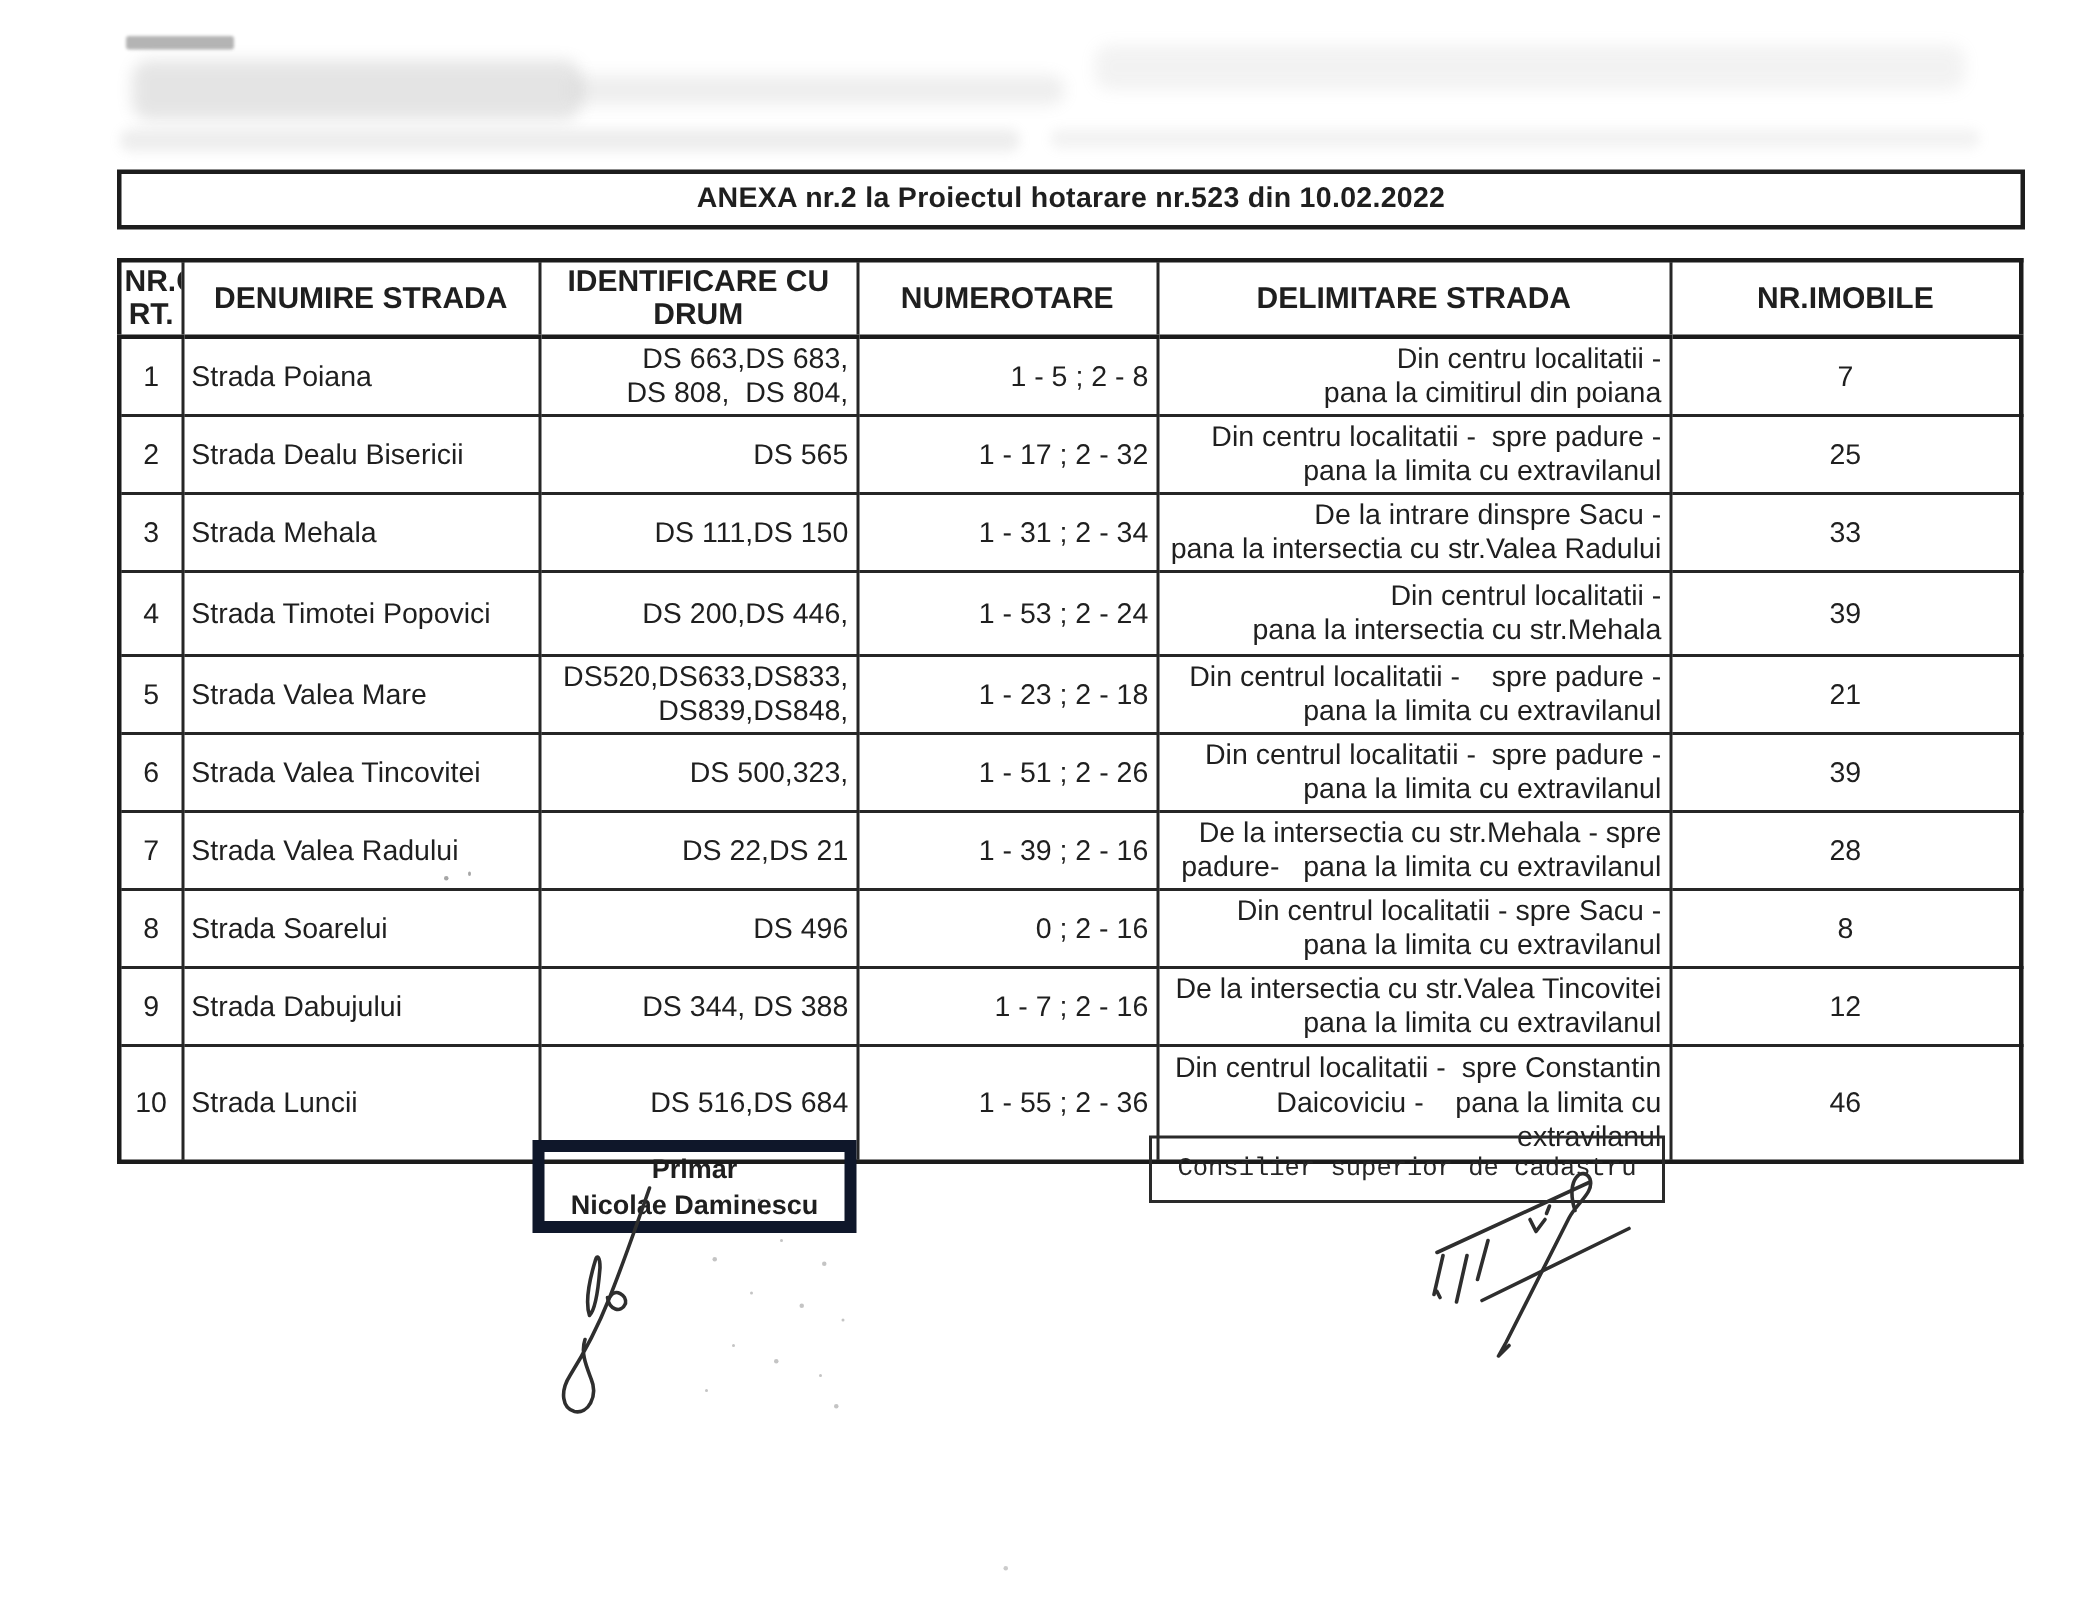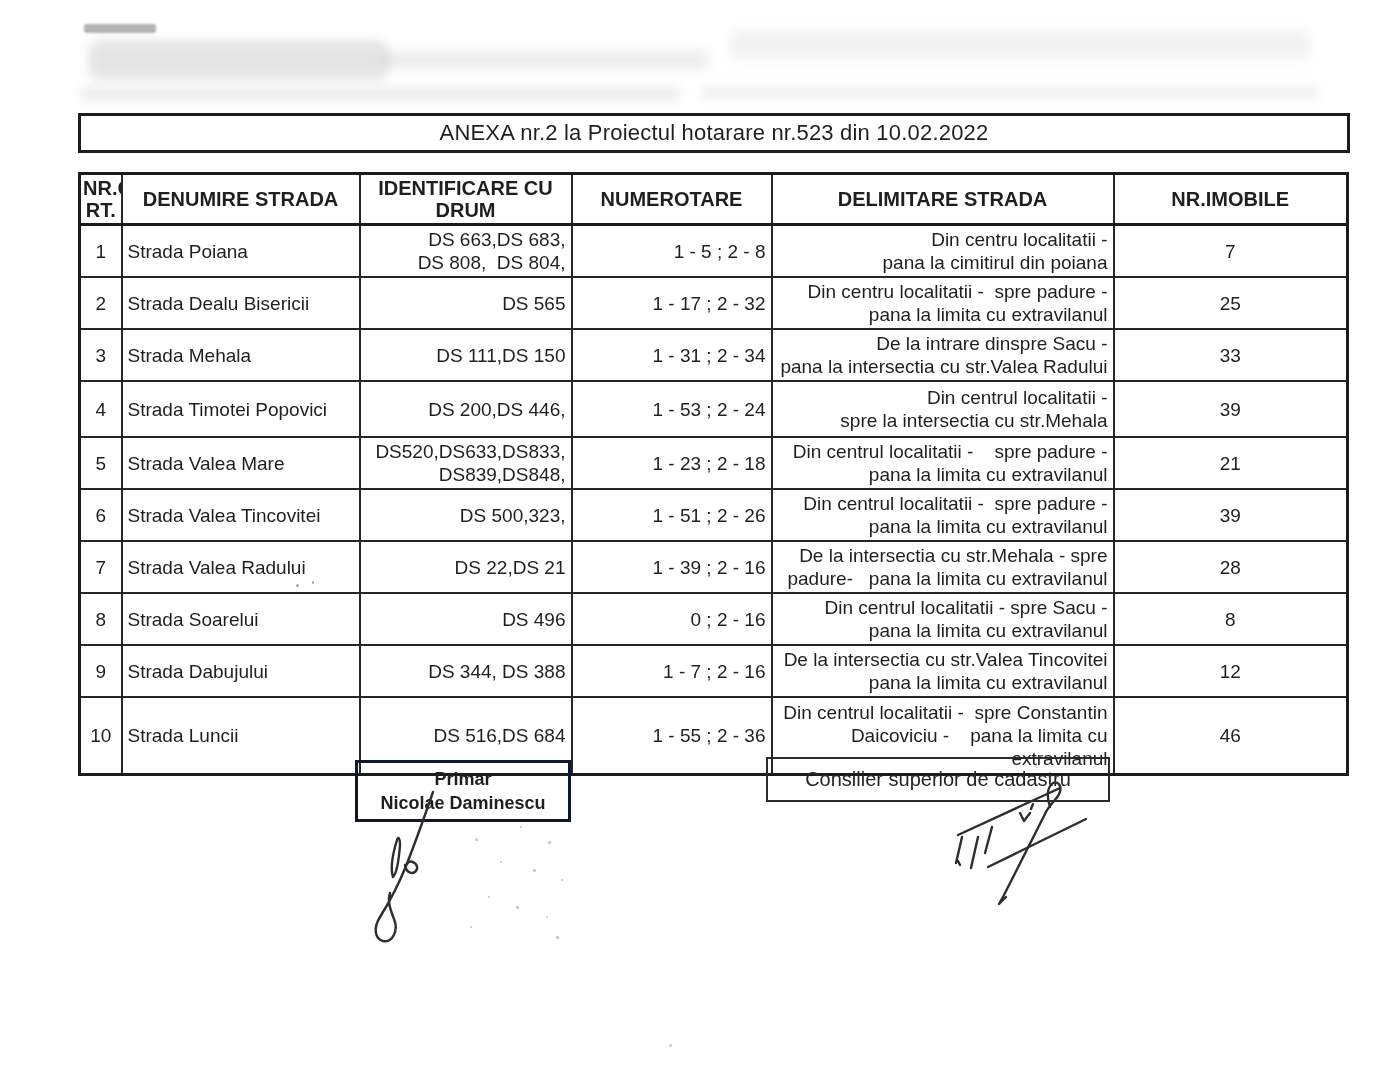--- a/index.html
+++ b/index.html
@@ -16,21 +16,21 @@
   .sm3{left:380px;top:50px;width:330px;height:20px;background:#9a9a9a;opacity:.16;filter:blur(5px);border-radius:10px;}
   .sm4{left:730px;top:30px;width:580px;height:30px;background:#a8a8a8;opacity:.14;filter:blur(5px);border-radius:10px;}
   .sm5{left:80px;top:86px;width:600px;height:15px;background:#9a9a9a;opacity:.17;filter:blur(4px);border-radius:8px;}
   .sm6{left:700px;top:86px;width:620px;height:13px;background:#aaaaaa;opacity:.14;filter:blur(4px);border-radius:8px;}
 
   
   .title-box{
     position:absolute;left:78px;top:113px;width:1272px;height:40px;box-sizing:border-box;
     border:3px solid #1d1d1d;display:flex;align-items:center;justify-content:center;
   }
-  .title-box span{font-weight:normal;font-size:22px;letter-spacing:.2px;}
+  .title-box span{font-weight:bold;font-size:19px;letter-spacing:.2px;}
 
   
   table.doc{
     position:absolute;left:78px;top:172px;width:1270px;
     border-collapse:collapse;table-layout:fixed;
     border:3px solid #1b1b1b;
   }
   table.doc th, table.doc td{
     border:2px solid #262626;box-sizing:border-box;
     font-size:19px;line-height:23px;vertical-align:middle;
@@ -51,29 +51,29 @@
   td.va-bottom{vertical-align:bottom;}
   td.va-top{vertical-align:top;}
   
   tr.r0{height:51px;} tr.r1{height:47px;} tr.r2{height:48px;} tr.r3{height:56px;}
   tr.r4{height:51px;} tr.r5{height:49px;} tr.r6{height:48px;} tr.r7{height:50px;}
   tr.r8{height:46px;} tr.r9{height:77px;}
 
   
   .sig-box{position:absolute;box-sizing:border-box;text-align:center;}
   .sig-left{
-    left:355px;top:760px;width:216px;height:62px;border:3px solid #0f172a;
+    left:355px;top:760px;width:216px;height:62px;border:8px solid #0f172a;
     display:flex;flex-direction:column;justify-content:center;
   }
   .sig-left .l1,.sig-left .l2{font-weight:bold;font-size:18px;line-height:24px;}
   .sig-right{
     left:766px;top:757px;width:344px;height:45px;border:2px solid #2a2a2a;
     display:flex;flex-direction:column;justify-content:center;color:#262626;
   }
-  .sig-right .l1,.sig-right .l2{font-size:20px;line-height:21px;}
+  .sig-right .l1,.sig-right .l2{font-size:17px;line-height:21px;font-family:Liberation Mono, monospace;}
 
   .sig-svg{position:absolute;pointer-events:none;}
   .sig-svg path{fill:none;stroke:#2e2e2e;stroke-width:2.4;stroke-linecap:round;stroke-linejoin:round;}
 
   
   .dust{position:absolute;background:#8a8a8a;border-radius:50%;opacity:.5;}
   .spot{position:absolute;background:#6a6a6a;border-radius:50%;opacity:.6;}
 </style>
 </head>
 <body>
@@ -138,21 +138,21 @@
       <td class="c-delim">De la intrare dinspre Sacu -
 pana la intersectia cu str.Valea Radului</td>
       <td class="c-imob">33</td>
     </tr>
     <tr class="r3">
       <td class="c-nr">4</td>
       <td class="c-name">Strada Timotei Popovici</td>
       <td class="c-road">DS 200,DS 446,</td>
       <td class="c-num">1 - 53 ; 2 - 24</td>
       <td class="c-delim">Din centrul localitatii -
-spre la intersectia cu str.Mehala</td>
+pana la intersectia cu str.Mehala</td>
       <td class="c-imob">39</td>
     </tr>
     <tr class="r4">
       <td class="c-nr">5</td>
       <td class="c-name">Strada Valea Mare</td>
       <td class="c-road">DS520,DS633,DS833,DS839,DS848,</td>
       <td class="c-num">1 - 23 ; 2 - 18</td>
       <td class="c-delim">Din centrul localitatii -    spre padure -
 pana la limita cu extravilanul</td>
       <td class="c-imob">21</td>

